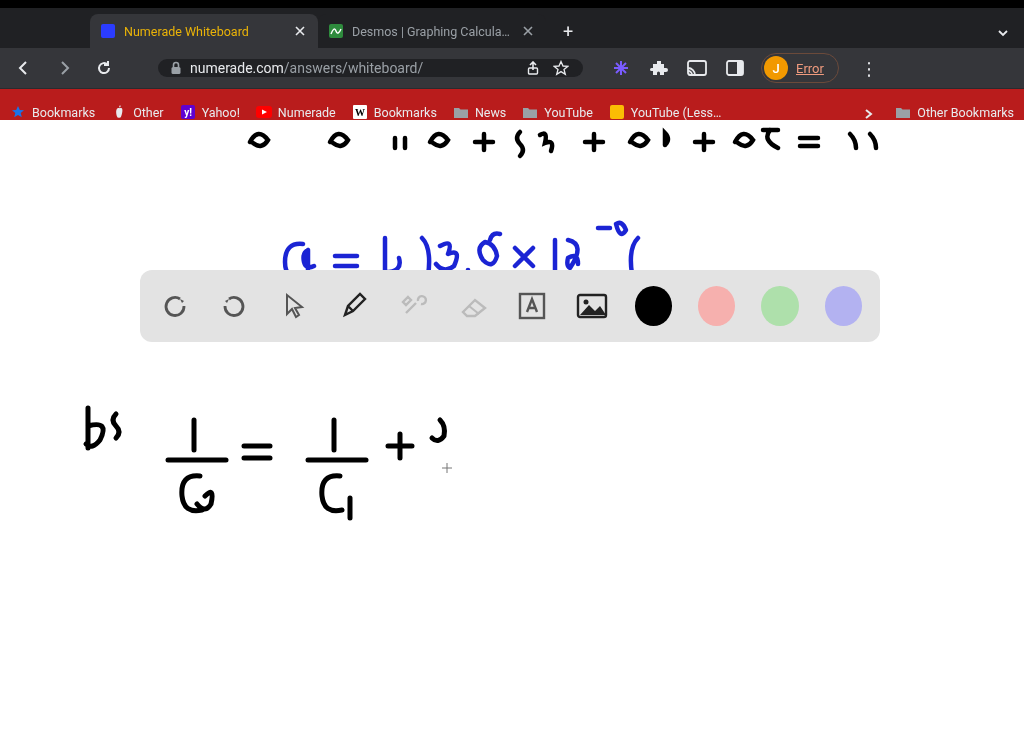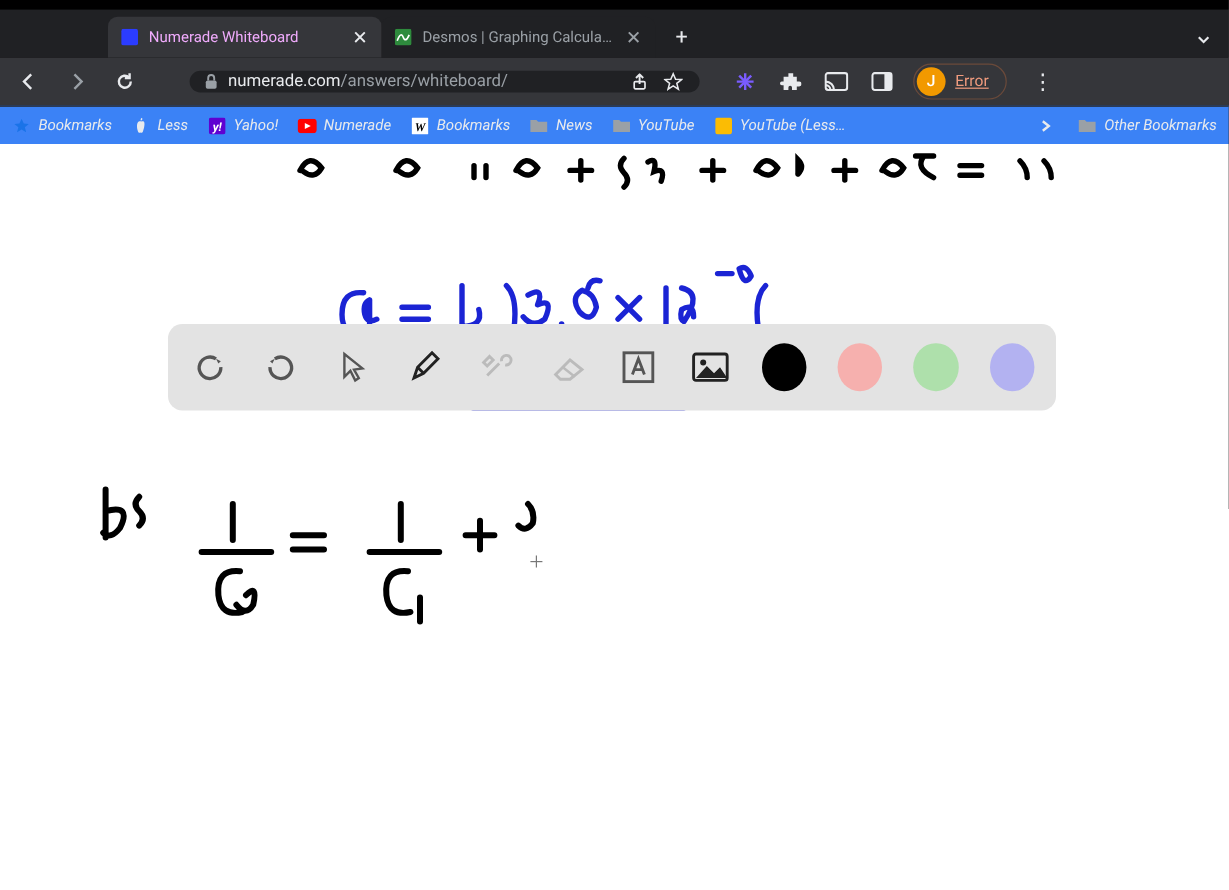--- a/index.html
+++ b/index.html
@@ -23,21 +23,21 @@
     gap: 0;
   }
   .tab {
     height: 34px;
     background: #35363a;
     border-radius: 8px 8px 0 0;
     display: flex;
     align-items: center;
     padding: 0 10px;
     gap: 8px;
-    color: #f0abfc;
+    color: #eab308;
     font-size: 12.5px;
     width: 228px;
     position: relative;
   }
   .tab.inactive {
     background: #202124;
     color: #9aa0a6;
   }
   .tab-favicon {
     width: 16px; height: 16px;
@@ -145,29 +145,28 @@
   .menu-dots {
     width: 28px; height: 28px;
     display: flex; align-items: center; justify-content: center;
     color: #e8eaed;
     cursor: pointer;
     margin-left: 2px;
     font-size: 18px;
   }
   .bookmarks-bar {
     height: 32px;
-    background: #3b82f6;
+    background: #b91c1c;
     border-top: 1px solid #2a2b2e;
     display: flex;
-    align-items: center;
+    align-items: flex-end;
     padding: 0 10px;
     gap: 16px;
     color: #e8eaed;
     font-size: 12.5px;
-    font-style: italic;
   }
   .bmk {
     display: flex;
     align-items: center;
     gap: 6px;
     cursor: pointer;
   }
   .bmk-favicon { width: 16px; height: 16px; display: flex; align-items: center; justify-content: center; }
   .bmk-spacer { flex: 1; }
   .bmk-arrow { cursor: pointer; padding: 0 6px; }
@@ -345,21 +344,21 @@
         </svg>
       </span>
     <span>Bookmarks</span>
   </div>
   <div class="bmk">
     <span class="bmk-favicon">
         <svg width="12" height="14" viewBox="0 0 12 14">
           <path d="M9 3.4 C8.4 3 7.5 2.9 6.8 3.3 C6.3 2.9 5.4 2.8 4.6 3.3 C2.6 4.4 3 9 4 11.5 C4.5 12.7 5.3 13 6 12.4 C6.6 13 7.6 12.8 8.1 11.5 C9 9.3 10 5 9 3.4 Z M7.3 2.3 C7.8 1.6 7.7 0.7 7.2 0.2 C6.5 0.5 6 1.5 6.3 2.4 C6.7 2.4 7 2.4 7.3 2.3 Z" fill="#e8eaed"></path>
         </svg>
       </span>
-    <span>Less</span>
+    <span>Other</span>
   </div>
   <div class="bmk">
     <span class="bmk-favicon">
         <svg width="14" height="14">
           <rect width="14" height="14" rx="2" fill="#5f01d1"></rect>
           <text x="7" y="11" font-size="10" fill="#fff" text-anchor="middle" font-weight="bold">y!</text>
         </svg>
       </span>
     <span>Yahoo!</span>
   </div>

